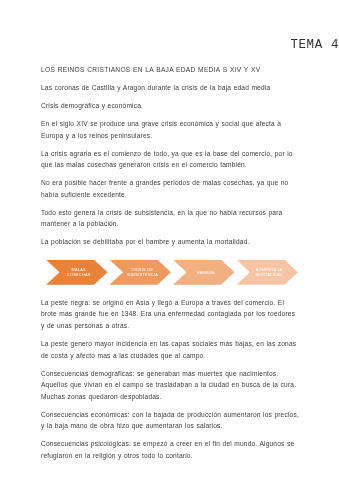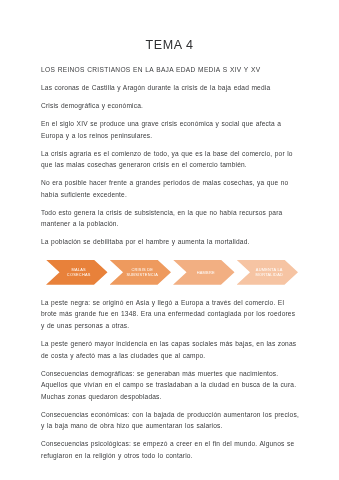--- a/index.html
+++ b/index.html
@@ -17,27 +17,28 @@
   .page {
     position: relative;
     width: 339px;
     height: 480px;
     background: #ffffff;
     box-sizing: border-box;
     padding: 0;
   }
 
   .doc-title {
-    text-align: center;
+    text-align: right;
     font-size: 12.5px;
     letter-spacing: 0.6px;
     color: #2f3032;
     margin: 0;
     padding: 38px 0 0 0;
     font-weight: 400;
+    font-family: Liberation Mono, monospace;
   }
 
   .body-block {
     padding: 0 38px 0 41px;
   }
 
   .para {
     font-size: 6.6px;
     line-height: 11.6px;
     color: #3a3b3d;

